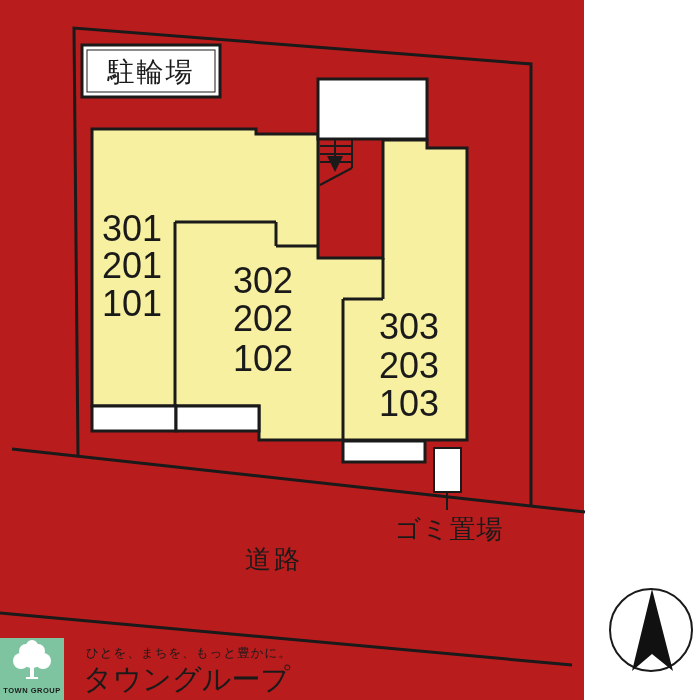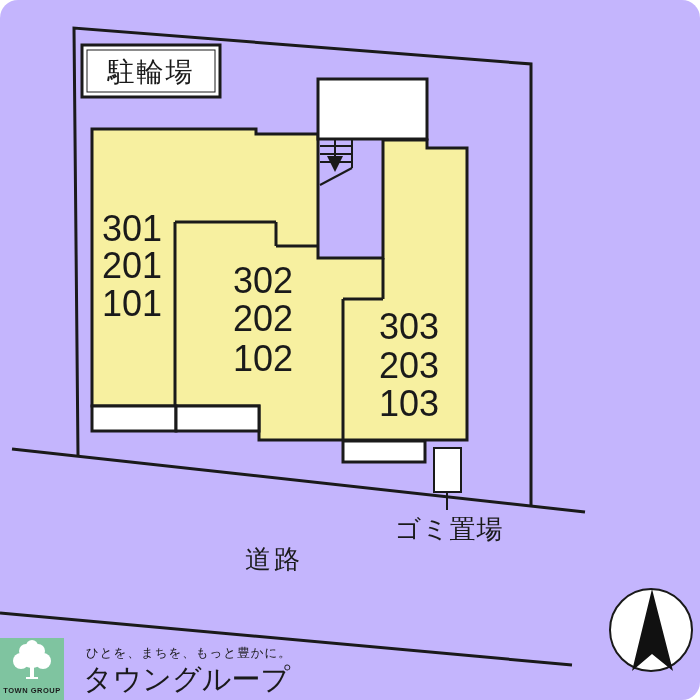--- a/index.html
+++ b/index.html
@@ -1,16 +1,16 @@
 <!DOCTYPE html>
 <html><head>
 <meta charset="utf-8">
 <style>
   html,body{margin:0;padding:0;background:#ffffff;width:700px;height:700px;overflow:hidden;}
-  .stage{position:relative;width:700px;height:700px;background:#c4b5fd;border-radius:18px;}
+  .stage{position:relative;width:584px;height:700px;background:#b91c1c;}
   svg{display:block;}
   svg text{font-family:"Liberation Sans","DejaVu Sans",sans-serif;fill:#1a1a1a;}
   .ln{stroke:#1a1a1a;fill:none;}
   .w3{stroke-width:3;}
   .w2{stroke-width:2;}
   .w1{stroke-width:1;}
   .whitefill{fill:#ffffff;}
   .t-unit{font-size:36px;letter-spacing:0px;}
   .t-boxlabel{font-size:27px;letter-spacing:2px;}
   .t-garbage{font-size:26px;letter-spacing:1px;}

